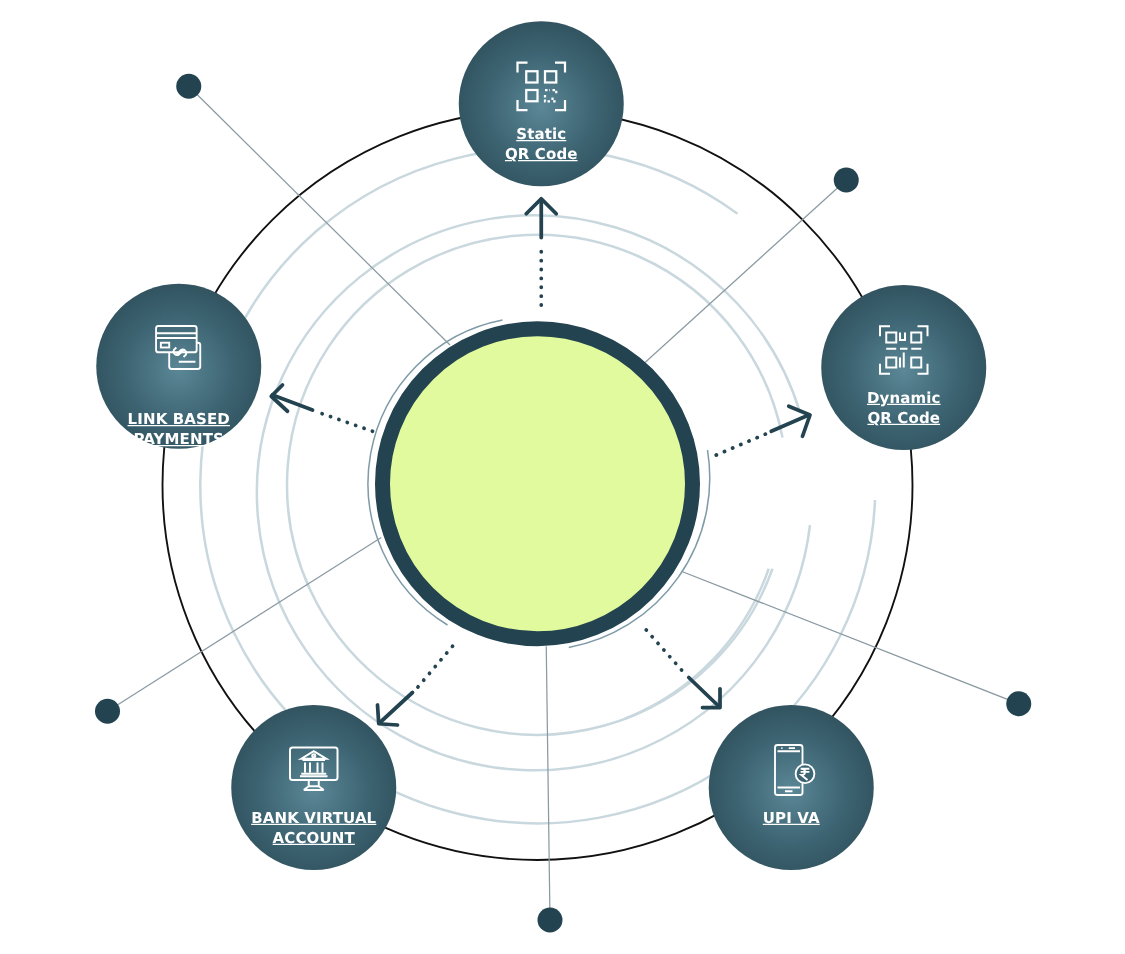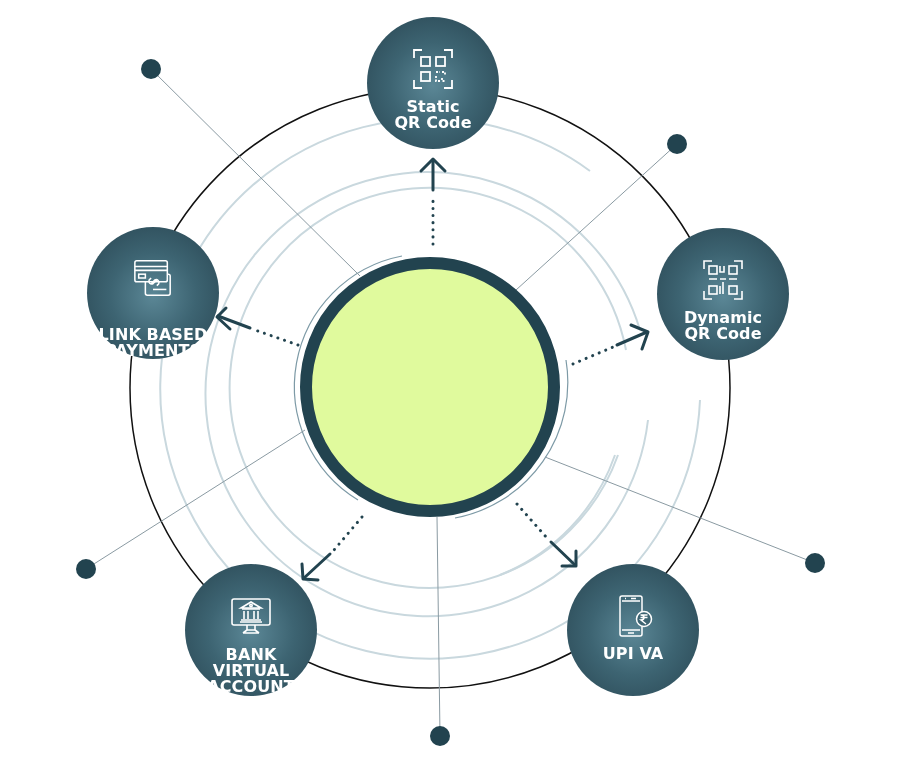--- a/index.html
+++ b/index.html
@@ -3,21 +3,21 @@
 <meta charset="utf-8">
 <style>
   html, body { margin: 0; padding: 0; background: #ffffff; }
   body { width: 900px; height: 763px; position: relative; overflow: hidden; font-family: "DejaVu Sans", sans-serif; }
   svg.diagram { position: absolute; left: 0; top: 0; }
   .node { position: absolute; width: 132px; height: 132px; border-radius: 50%;
     background: radial-gradient(circle at 50% 52%, #5b8796 0%, #3d6472 45%, #27434f 100%);
     display: flex; flex-direction: column; align-items: center; justify-content: flex-start; box-sizing: border-box; }
   .node .icon { margin-top: 30px; width: 44px; height: 44px; }
   .node .label { margin-top: 8px; color: #ffffff; font-family: "DejaVu Sans", sans-serif; font-weight: bold;
-    font-size: 16px; line-height: 16px; text-align: center; white-space: pre-line; letter-spacing: 0.1px; }
+    font-size: 12px; line-height: 16px; text-align: center; white-space: pre-line; letter-spacing: 0.1px; text-decoration: underline; }
   .center-hub { position: absolute; left: 300px; top: 257px; width: 260px; height: 260px; border-radius: 50%;
     background: #e0fa9d; border: 12px solid #22434f; box-sizing: border-box; }
 </style>
 </head>
 <body>
 
 <svg class="diagram" width="900" height="763" viewBox="0 0 900 763" xmlns="http://www.w3.org/2000/svg">
 
   <circle cx="430" cy="388" r="300" fill="none" stroke="#111" stroke-width="1.5"></circle>
 
@@ -104,34 +104,34 @@
     <rect x="8" y="8" width="8" height="8"></rect>
     <rect x="28" y="8" width="8" height="8"></rect>
     <rect x="8" y="28" width="8" height="8"></rect>
     <rect x="28" y="28" width="8" height="8"></rect>
     <path d="M19 8v6h4v-6M19 21h6M8 21h8M28 21h8M22 24v12M19 28v8"></path>
   </svg>
   <div class="label">Dynamic
 QR Code</div>
 </div>
 
-<div class="node" style="left:87px; top:227px;gap:20px;">
+<div class="node" style="left:77px; top:227px;gap:20px;">
   <svg class="icon" viewBox="0 0 44 44" fill="none" stroke="#fff" stroke-width="1.6">
     <rect x="3" y="4" width="34" height="22" rx="2"></rect>
     <path d="M3 10h34M3 14h34"></path>
     <rect x="7" y="18" width="7" height="4"></rect>
     <path d="M14 26v12a2 2 0 0 0 2 2h22a2 2 0 0 0 2-2V20a2 2 0 0 0-2-2h-1"></path>
     <path d="M22 34h14"></path>
     <path d="M20 28l4-4a3 3 0 0 1 4 4l-2 2M26 24l-4 4a3 3 0 0 1-4-4l2-2"></path>
   </svg>
   <div class="label">LINK BASED
 PAYMENTS</div>
 </div>
 
-<div class="node" style="left:185px; top:564px;justify-content:center;">
+<div class="node" style="left:185px; top:564px;">
   <svg class="icon" viewBox="0 0 44 44" fill="none" stroke="#fff" stroke-width="1.6">
     <rect x="3" y="4" width="38" height="26" rx="2"></rect>
     <path d="M18 30v5h8v-5M14 38h16M14 38l4-3M30 38l-4-3"></path>
     <path d="M12 13l10-6 10 6z"></path>
     <circle cx="22" cy="10.5" r="1.2"></circle>
     <path d="M13 14h18M15 16v8M19 16v8M25 16v8M29 16v8M12 25h20M11 27h22"></path>
   </svg>
   <div class="label">BANK VIRTUAL
 ACCOUNT</div>
 </div>

